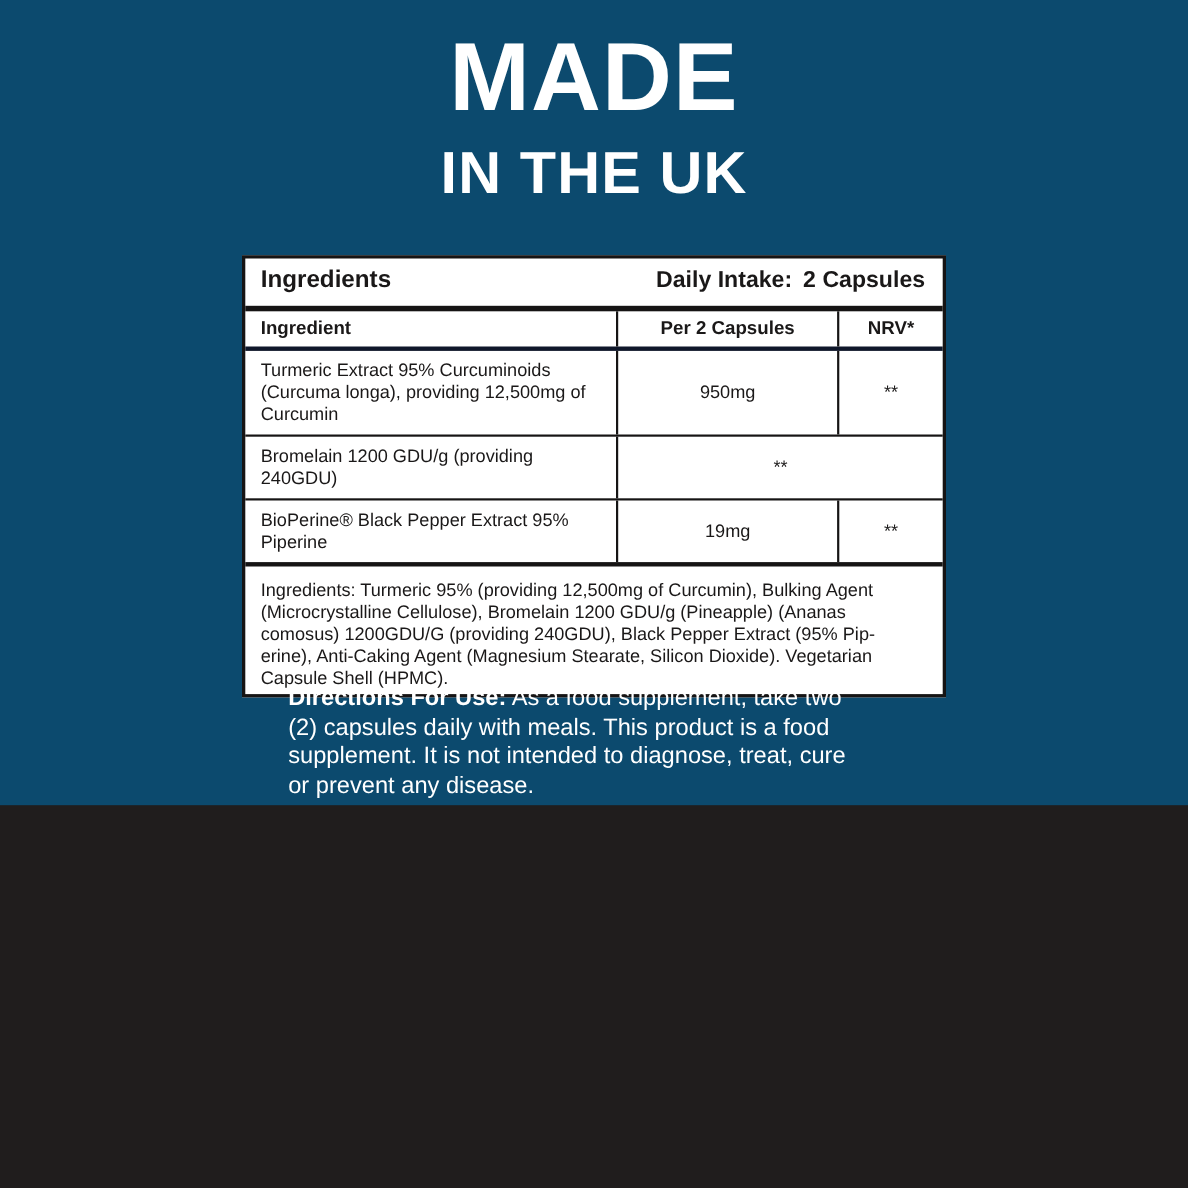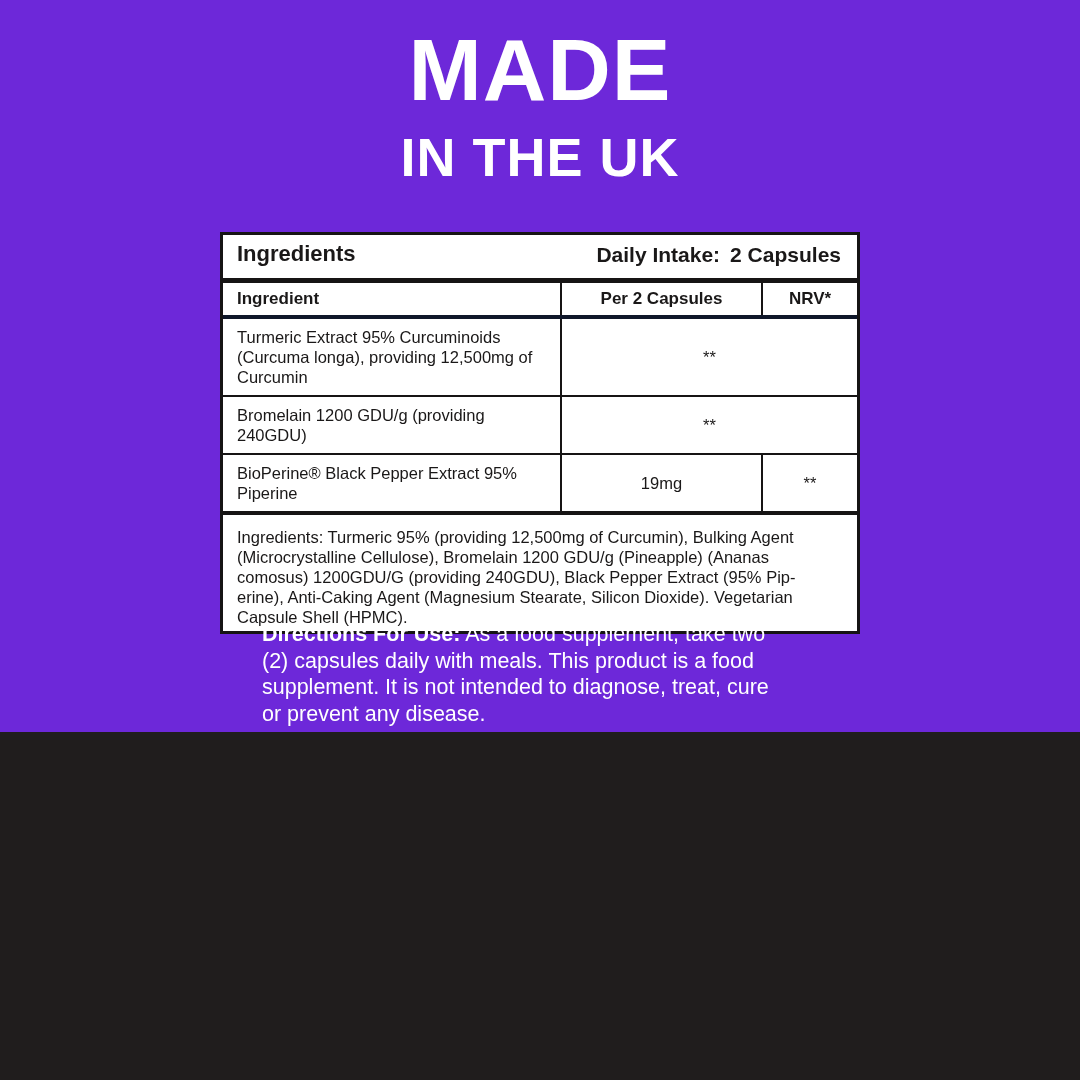--- a/index.html
+++ b/index.html
@@ -1,21 +1,21 @@
 <!DOCTYPE html>
 <html><head>
 <meta charset="utf-8">
 <style>
   * { margin:0; padding:0; box-sizing:border-box; }
   html,body { width:1080px; height:1080px; }
   body { font-family:"Liberation Sans", sans-serif; position:relative; overflow:hidden; background:#201D1D; }
 
   .poster { position:absolute; inset:0; width:1080px; height:1080px; }
 
-  .orange-section { position:absolute; left:0; top:0; width:1080px; height:864px; background:#6d28d9; }
+  .orange-section { position:absolute; left:0; top:0; width:1080px; height:864px; background:#0c4a6e; }
   .dark-section   { position:absolute; left:0; top:732px; width:1080px; height:348px; background:#201D1D; }
 
   
   .made-heading { position:absolute; top:26px; left:0; width:1080px; text-align:center; color:#FFFFFF; }
   .made-line1 { font-size:88px; font-weight:bold; line-height:1; letter-spacing:1px; }
   .made-line2 { font-size:54px; font-weight:bold; line-height:1; margin-top:16px; letter-spacing:1px; }
 
   
   .supp-table { position:absolute; left:220px; top:232px; width:640px; background:#FFFFFF;
                 border:3px solid #161414; color:#1A1818; }
@@ -65,20 +65,21 @@
       </div>
 
       <div class="t-row t-sub">
         <div class="cell c1">Ingredient</div>
         <div class="cell c2">Per 2 Capsules</div>
         <div class="cell c3">NRV*</div>
       </div>
 
       <div class="t-row r1">
         <div class="cell c1">Turmeric Extract 95% Curcuminoids (Curcuma longa), providing 12,500mg of Curcumin</div>
+        <div class="cell c2">950mg</div>
         <div class="cell c3">**</div>
       </div>
 
       <div class="t-row r2">
         <div class="cell c1">Bromelain 1200 GDU/g (providing 240GDU)</div>
         <div class="cell c3">**</div>
       </div>
 
       <div class="t-row r3">
         <div class="cell c1">BioPerine® Black Pepper Extract 95% Piperine</div>

